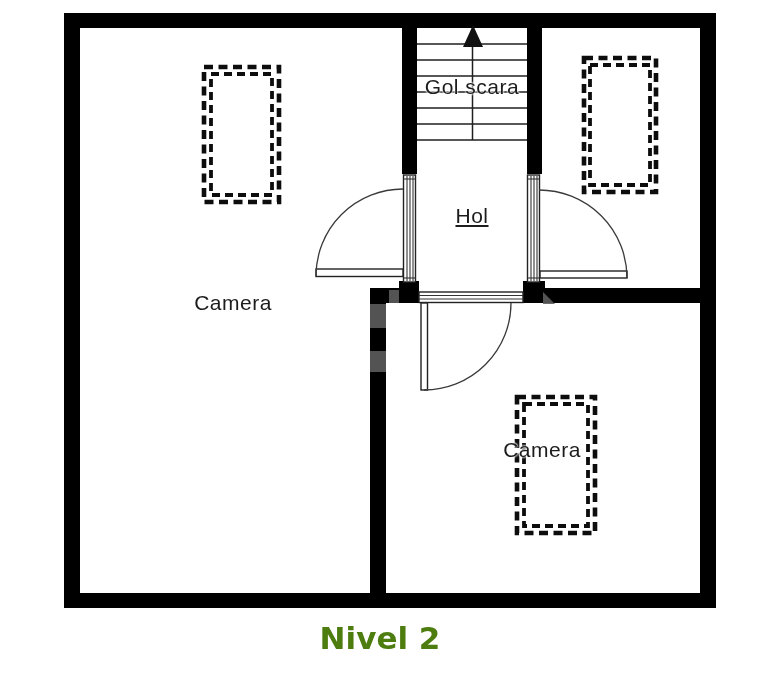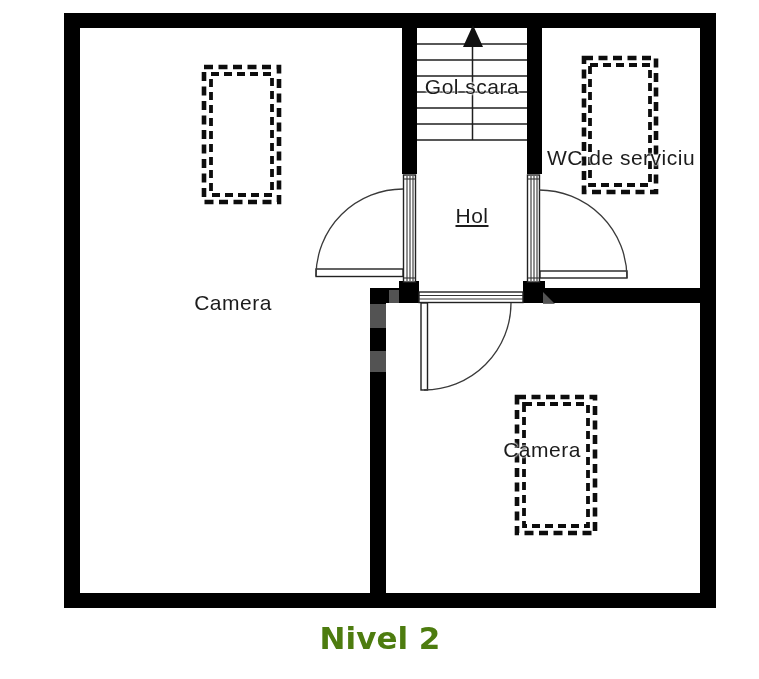--- a/index.html
+++ b/index.html
@@ -141,21 +141,20 @@
     <g>
       <rect class="wm" x="370" y="304" width="16" height="24"></rect>
       <rect class="wm" x="370" y="351" width="16" height="21"></rect>
       <rect class="wm" x="389" y="290" width="10" height="13"></rect>
       <polygon class="wm" points="543,292 543,304 555,304"></polygon>
     </g>
   </svg>
 
   <div class="label" style="left:472px;top:87px;">Gol scara</div>
 
-  <div class="label" style="left:621px;top:158px;">WC de serviciu</div>
 
   <div class="label" style="left:472px;top:216px;text-decoration:underline;">Hol</div>
 
   <div class="label" style="left:233px;top:303px;">Camera</div>
 
   <div class="label" style="left:542px;top:450px;">Camera</div>
 
   <div class="plan-title">Nivel 2</div>
 </div>
 

